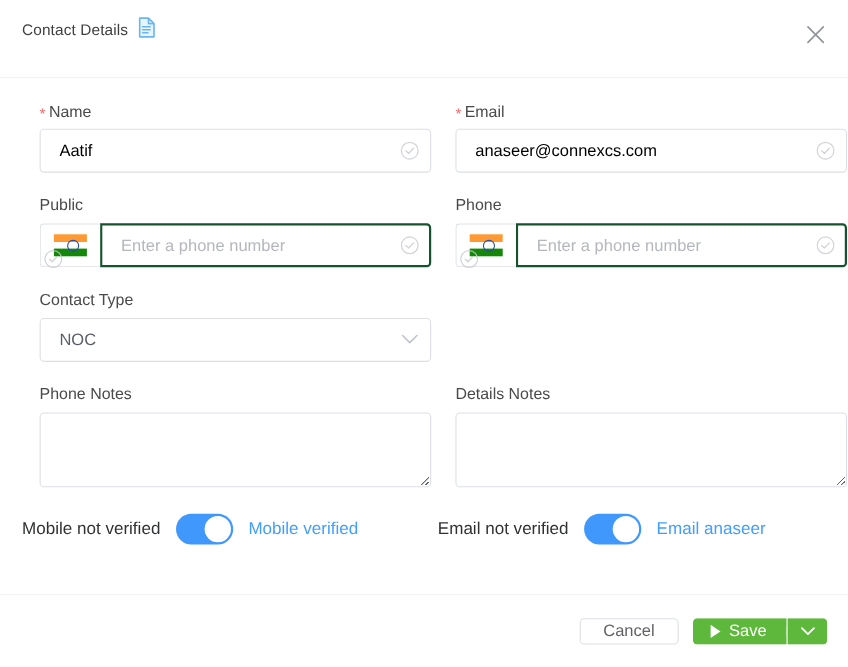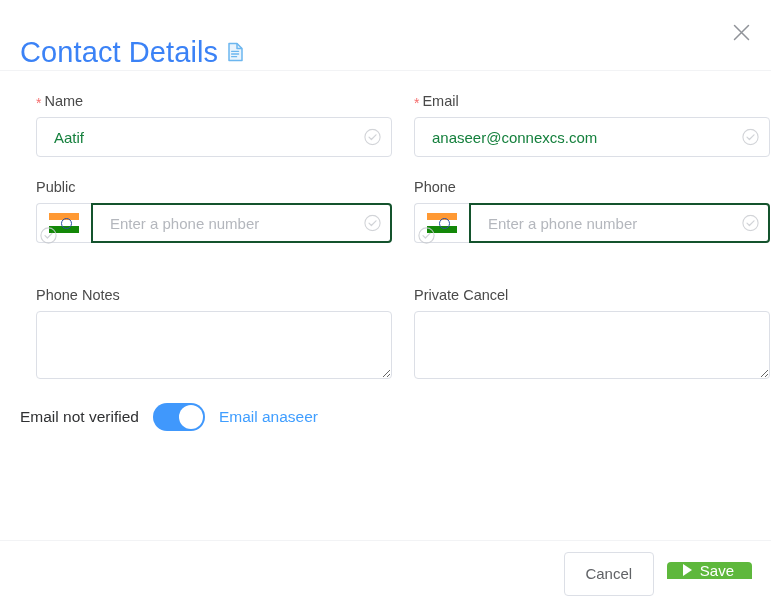--- a/index.html
+++ b/index.html
@@ -19,23 +19,23 @@
 
   
   .hdr {
     height: 71px;
     flex: 0 0 71px;
     position: relative;
     border-bottom: 1px solid #f2f3f5;
   }
   .hdr-title {
     position: absolute;
-    left: 20px; top: 36px;
-    font-size: 29px;
-    color: #3b82f6;
+    left: 20px; top: 15px;
+    font-size: 14px;
+    color: #404040;
     font-weight: 400;
     letter-spacing: 0.1px;
     display: flex; align-items: center; gap: 9px;
   }
   .doc-icon { display:block; }
   .close-btn {
     position: absolute;
     right: 16px; top: 20px;
     width: 28px; height: 28px;
     display: flex; align-items: center; justify-content: center;
@@ -72,21 +72,21 @@
 
   .fld-wrap { position: relative; }
 
   .inp {
     width: 100%;
     height: 40px;
     border: 1px solid #dcdfe6;
     border-radius: 4px;
     background: #fff;
     font-size: 15px;
-    color: #15803d;
+    color: #000000;
     font-family: "Liberation Sans", sans-serif;
     padding: 0 36px 0 17px;
     outline: none;
     line-height: 38px;
   }
   .inp::placeholder { color: #b4b7bd; }
 
   .suffix-ok {
     position: absolute;
     right: 11px;
@@ -227,37 +227,36 @@
     flex: 0 0 66px;
     height: 66px;
     border-top: 1px solid #f2f3f5;
     display: flex;
     align-items: center;
     justify-content: flex-end;
     padding-right: 19px;
     gap: 13px;
   }
   .btn-cancel {
-    height: 44px;
+    height: 24px;
     min-width: 90px;
     padding: 0 18px;
     border: 1px solid #dcdfe6;
     border-radius: 4px;
     background: #fff;
     color: #606266;
     font-size: 15px;
     font-family: "Liberation Sans", sans-serif;
     cursor: pointer;
   }
   .split {
     display: flex;
     height: 24px;
     border-radius: 4px;
     overflow: hidden;
-    flex-direction: column;
   }
   .btn-save {
     background: #5eb83c;
     color: #fff;
     border: none;
     font-size: 15px;
     font-family: "Liberation Sans", sans-serif;
     padding: 0 18px 0 16px;
     display: flex; align-items: center; gap: 8px;
     cursor: pointer;
@@ -392,35 +391,55 @@
             <svg width="17" height="17" viewBox="0 0 17 17">
               <circle cx="8.5" cy="8.5" r="7.6" fill="none" stroke="#d2d4d8" stroke-width="1.1"></circle>
               <path d="M5 8.6 L7.4 11 L12 6.3" fill="none" stroke="#d2d4d8" stroke-width="1.2" stroke-linecap="round" stroke-linejoin="round"></path>
             </svg>
           </span>
         </div>
       </div>
     </div>
 
     <div class="row mt24">
+      <div class="col">
+        <div class="fld-label">Contact Type</div>
+        <div class="sel-wrap">
+          <div class="sel">
+            <span>NOC</span>
+          </div>
+          <span class="sel-caret">
+            <svg width="15" height="9" viewBox="0 0 15 9">
+              <path d="M1 1 L7.5 7.5 L14 1" fill="none" stroke="#c0c4cc" stroke-width="1.5" stroke-linecap="round" stroke-linejoin="round"></path>
+            </svg>
+          </span>
+        </div>
+      </div>
       <div class="col"></div>
     </div>
 
     <div class="row mt24">
       <div class="col">
         <div class="fld-label">Phone Notes</div>
         <textarea class="ta" placeholder="" style=""></textarea>
       </div>
       <div class="col">
-        <div class="fld-label">Private Cancel</div>
+        <div class="fld-label">Details Notes</div>
         <textarea class="ta" placeholder="" style=""></textarea>
       </div>
     </div>
 
     <div class="toggles">
+      <div class="toggle-col">
+        <span class="tg-off-label">Mobile not verified</span>
+        <span class="switch">
+          <span class="knob"></span>
+        </span>
+        <span class="tg-on-label">Mobile verified</span>
+      </div>
       <div class="toggle-col">
         <span class="tg-off-label">Email not verified</span>
         <span class="switch">
           <span class="knob"></span>
         </span>
         <span class="tg-on-label">Email anaseer</span>
       </div>
     </div>
 
   </div>

